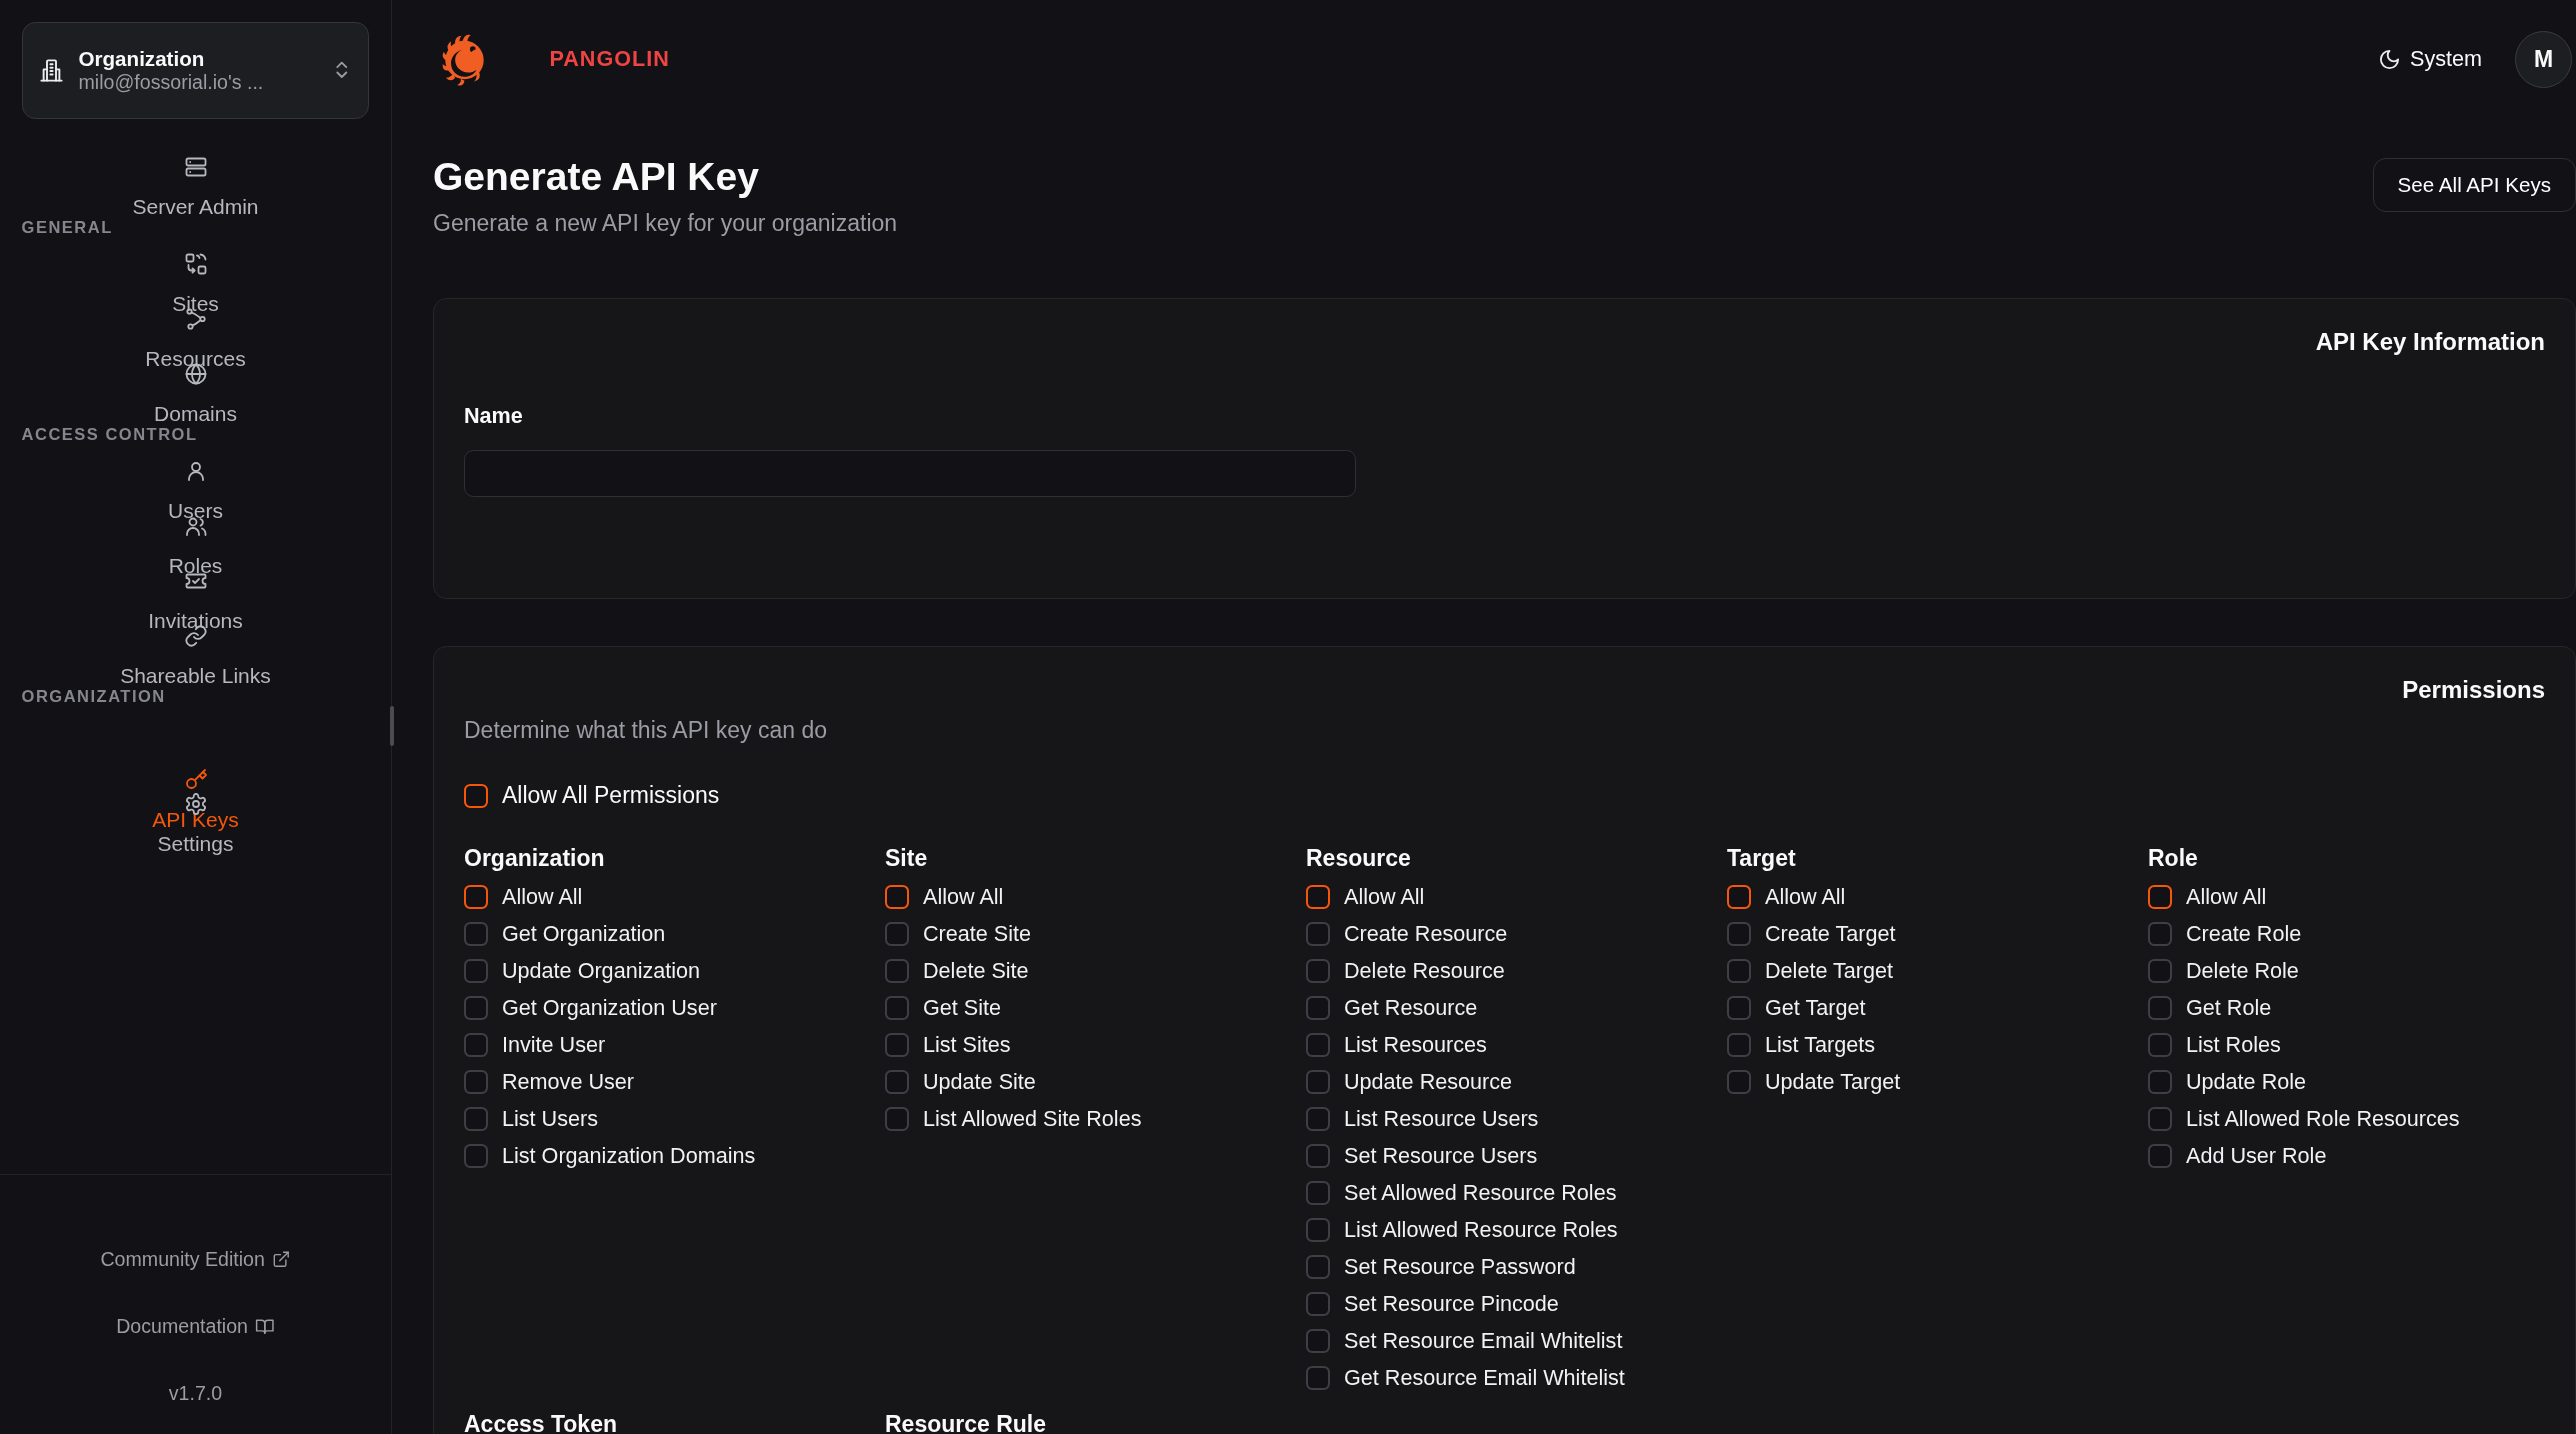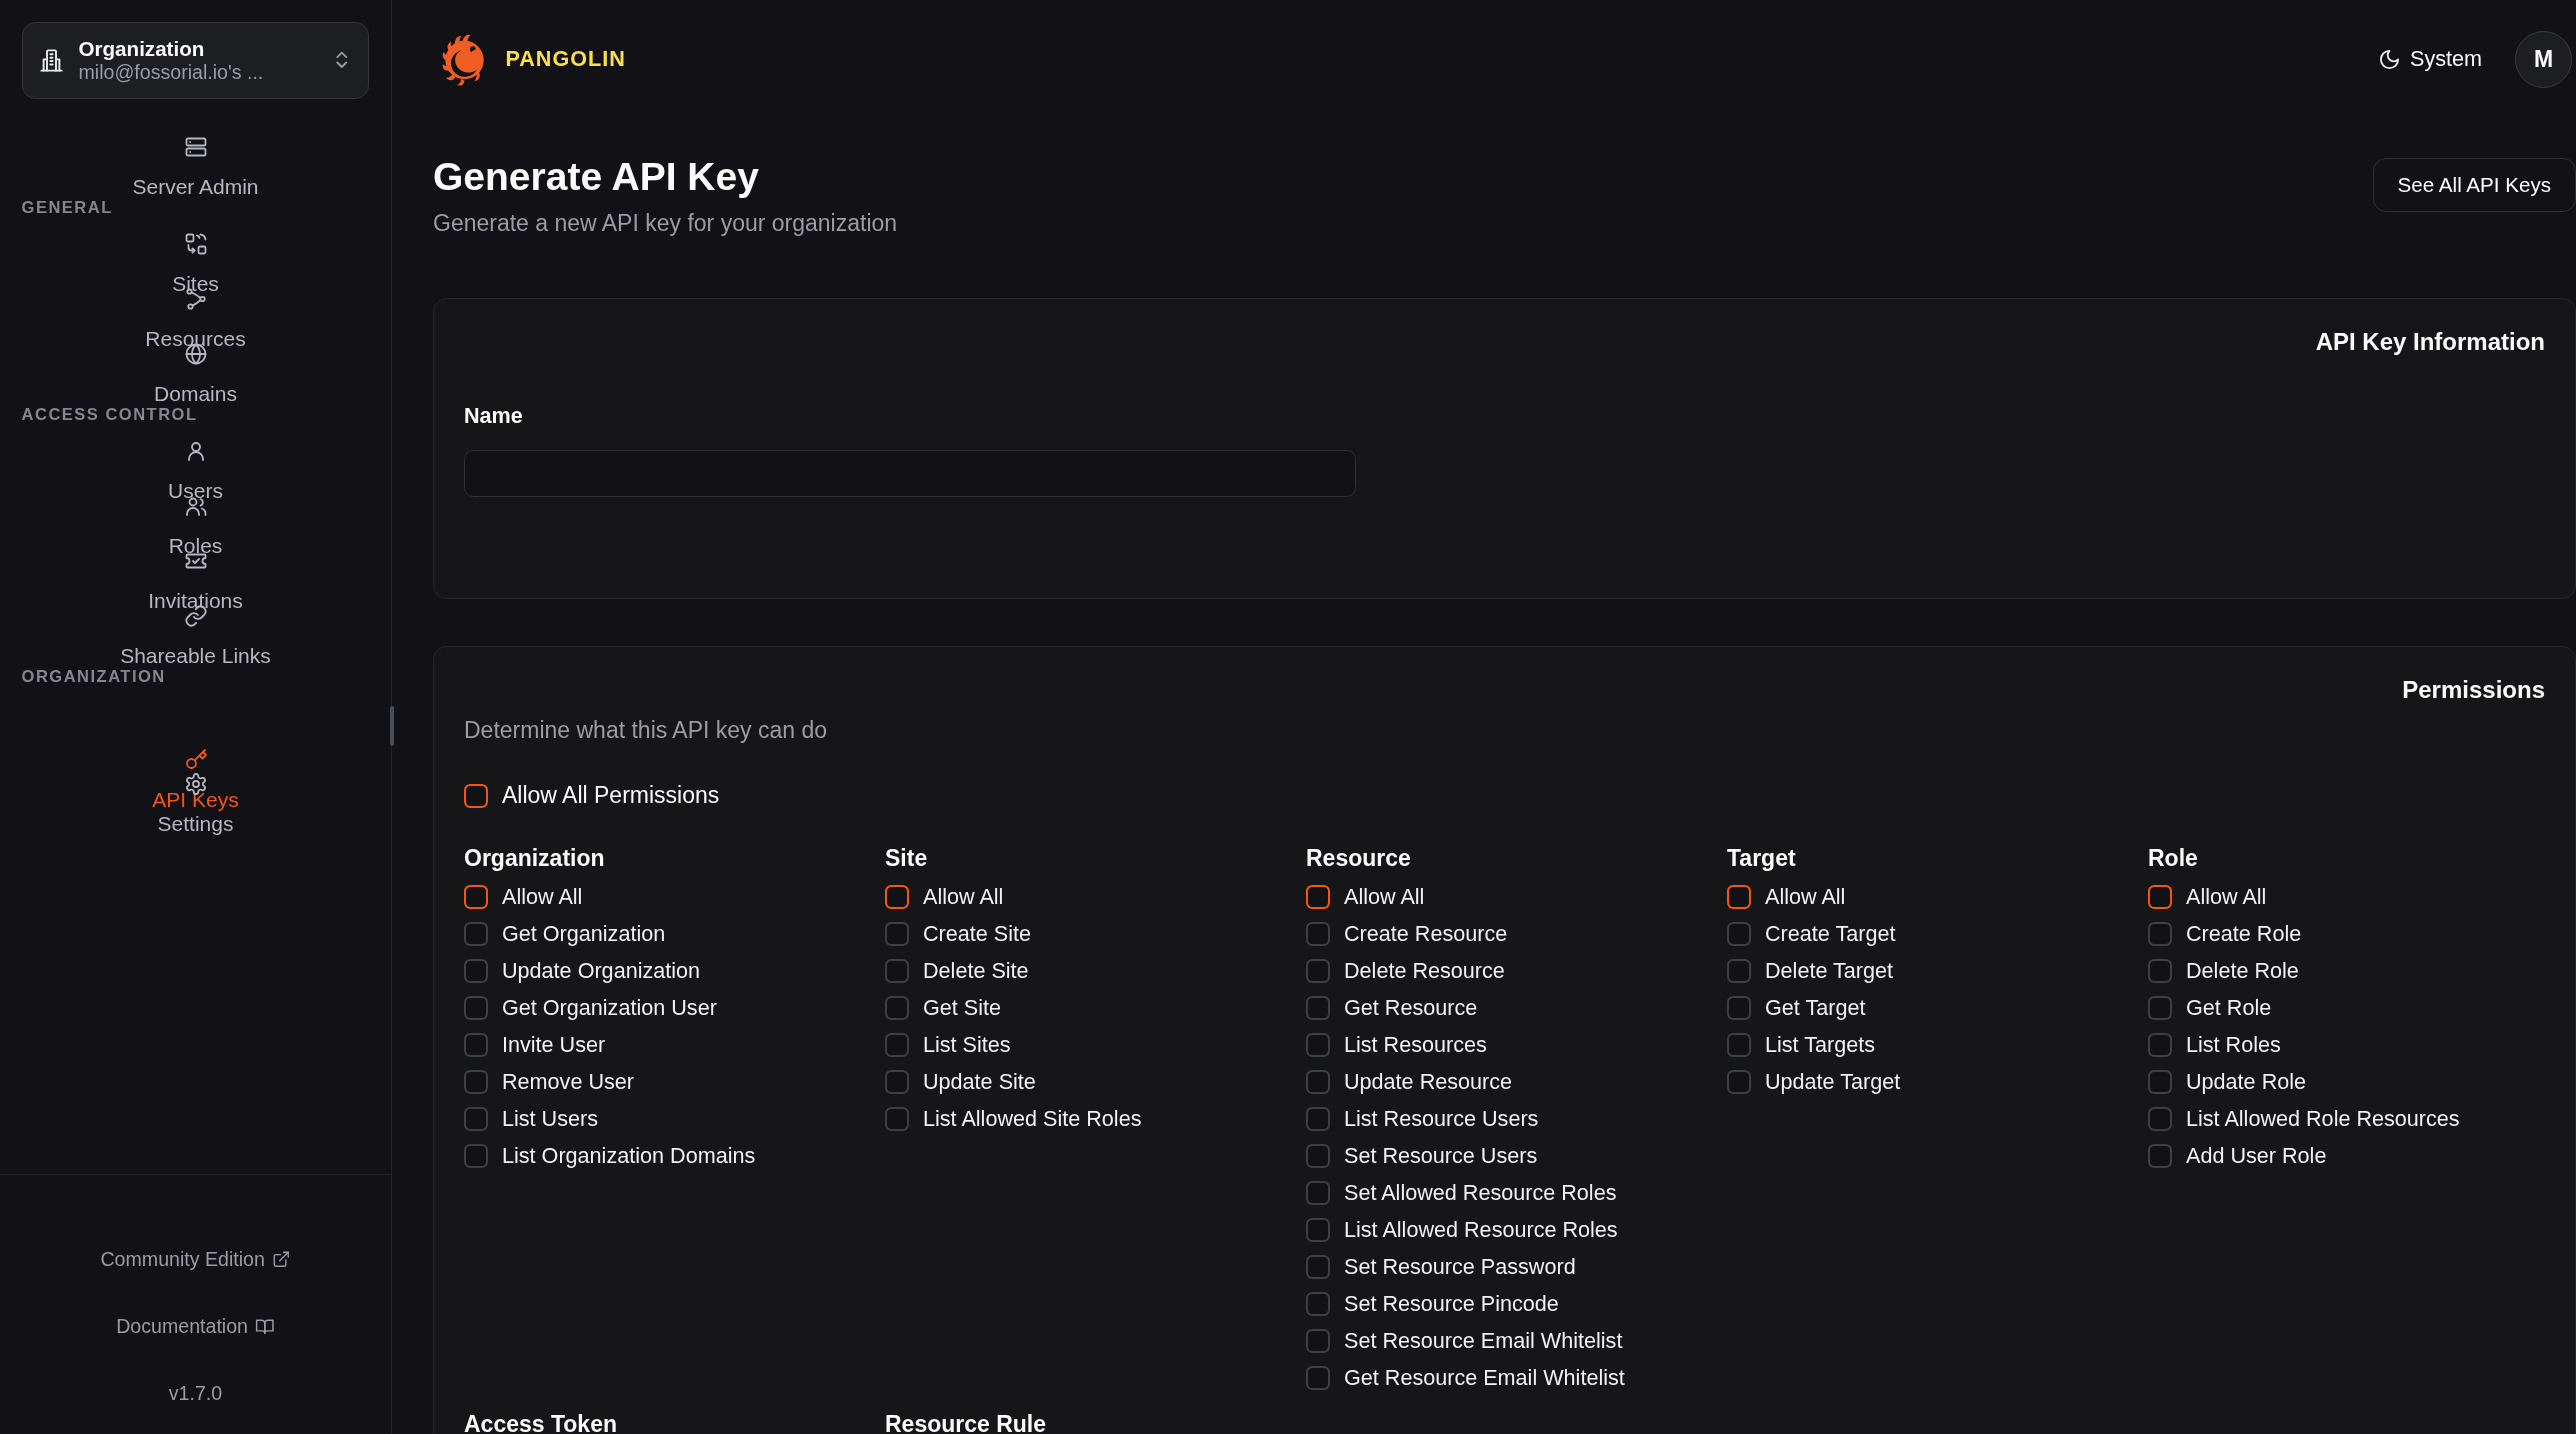--- a/index.html
+++ b/index.html
@@ -14,21 +14,21 @@
   svg { display:block; }
 
   
   .sidebar {
     position:absolute; left:0; top:0; width:392px; height:1434px;
     border-right:1.5px solid #232327; padding:21.6px;
   }
   .org-box {
     display:flex; align-items:center; gap:13.4px;
     background:#1d1e22; border:1.5px solid #35363c; border-radius:13.4px;
-    padding:11.3px 15.5px; height:77px; cursor:pointer;
+    padding:11.3px 15.5px; height:97px; cursor:pointer;
   }
   .org-icon { color:#ececee; flex:0 0 auto; }
   .org-text { flex:1 1 auto; min-width:0; }
   .org-label { font-size:20.6px; font-weight:700; color:#fafafa; }
   .org-value { font-size:19.6px; color:#9b9ca4; margin-top:4.1px; white-space:nowrap; overflow:hidden; }
   .org-chevron { color:#9b9ca4; flex:0 0 auto; }
 
   .nav-item {
     display:flex; align-items:center; gap:16.5px; height:39px; margin-bottom:16px;
     color:#b6b7bf; font-size:21px; font-weight:500; cursor:pointer; border-radius:7.2px;flex-direction:column;
@@ -56,21 +56,21 @@
   .side-footer .fline:last-child { margin-bottom:0; cursor:default; }
   .side-footer .ficon { color:#9b9ca4; }
 
   
   .main { position:absolute; left:393px; top:0; right:0; height:1434px; }
   .topbar {
     height:118px; display:flex; align-items:center; justify-content:space-between;
     padding:0 40px 0 45px;
   }
   .brand { display:flex; align-items:center; gap:14.4px; }
-  .brand-name { font-size:21.6px; font-weight:700; letter-spacing:1px; color:#fde047; }
+  .brand-name { font-size:21.6px; font-weight:700; letter-spacing:1px; color:#ef4444;margin-left:44px; }
   .top-right { display:flex; align-items:center; }
   .theme-toggle { display:flex; align-items:center; gap:9.3px; cursor:pointer; color:#ececee; }
   .theme-toggle-label { font-size:21.6px; color:#fafafa; }
   .avatar {
     width:57px; height:57px; border-radius:50%; margin-left:33px;
     background:#1d1e22; border:1.5px solid #3a3b41;
     display:flex; align-items:center; justify-content:center;
     font-size:23px; font-weight:600; color:#fafafa; cursor:pointer;
   }
 

